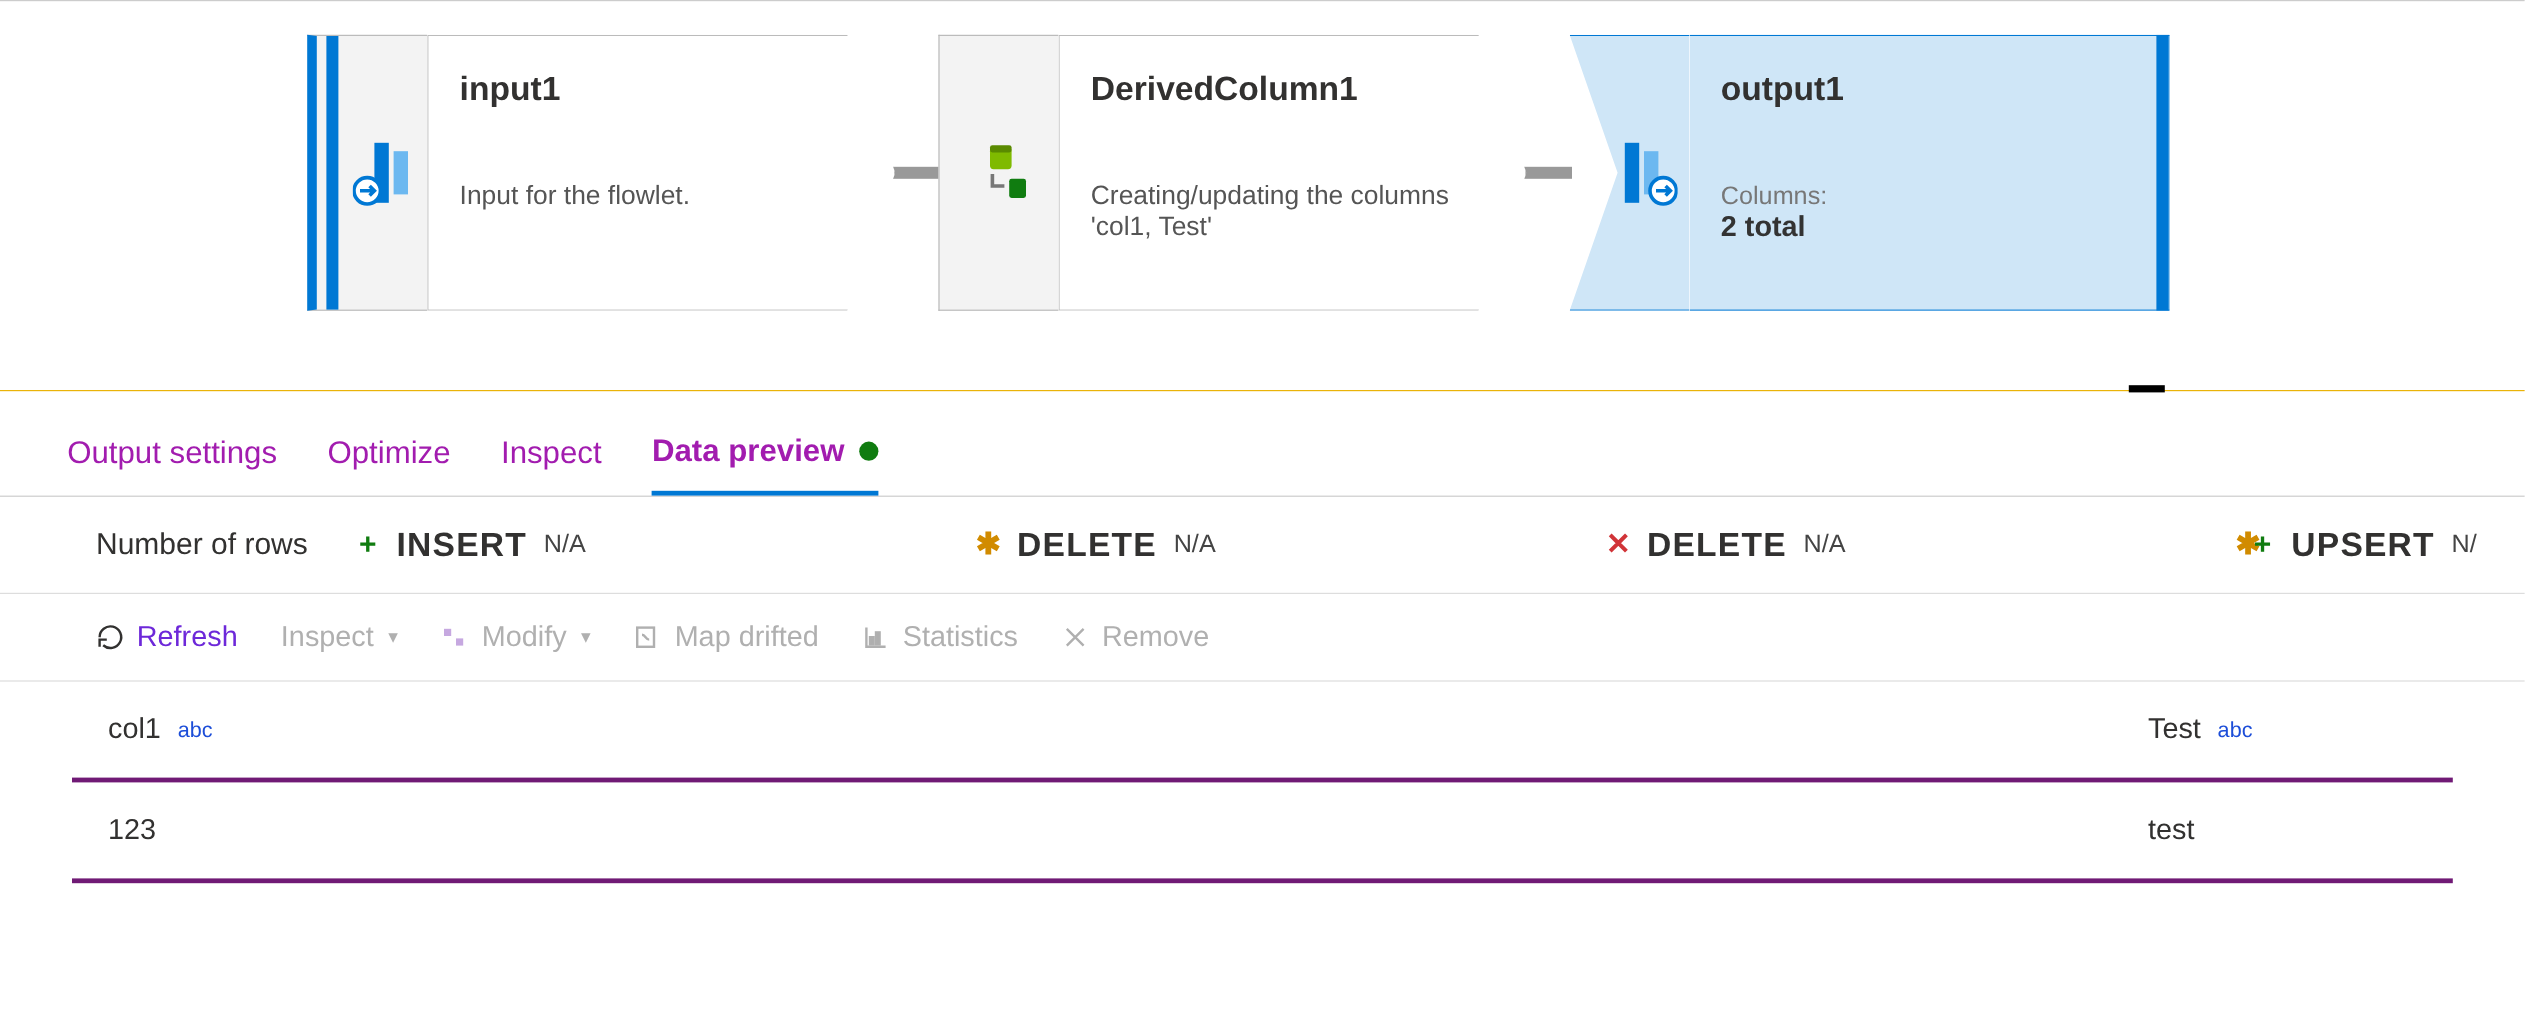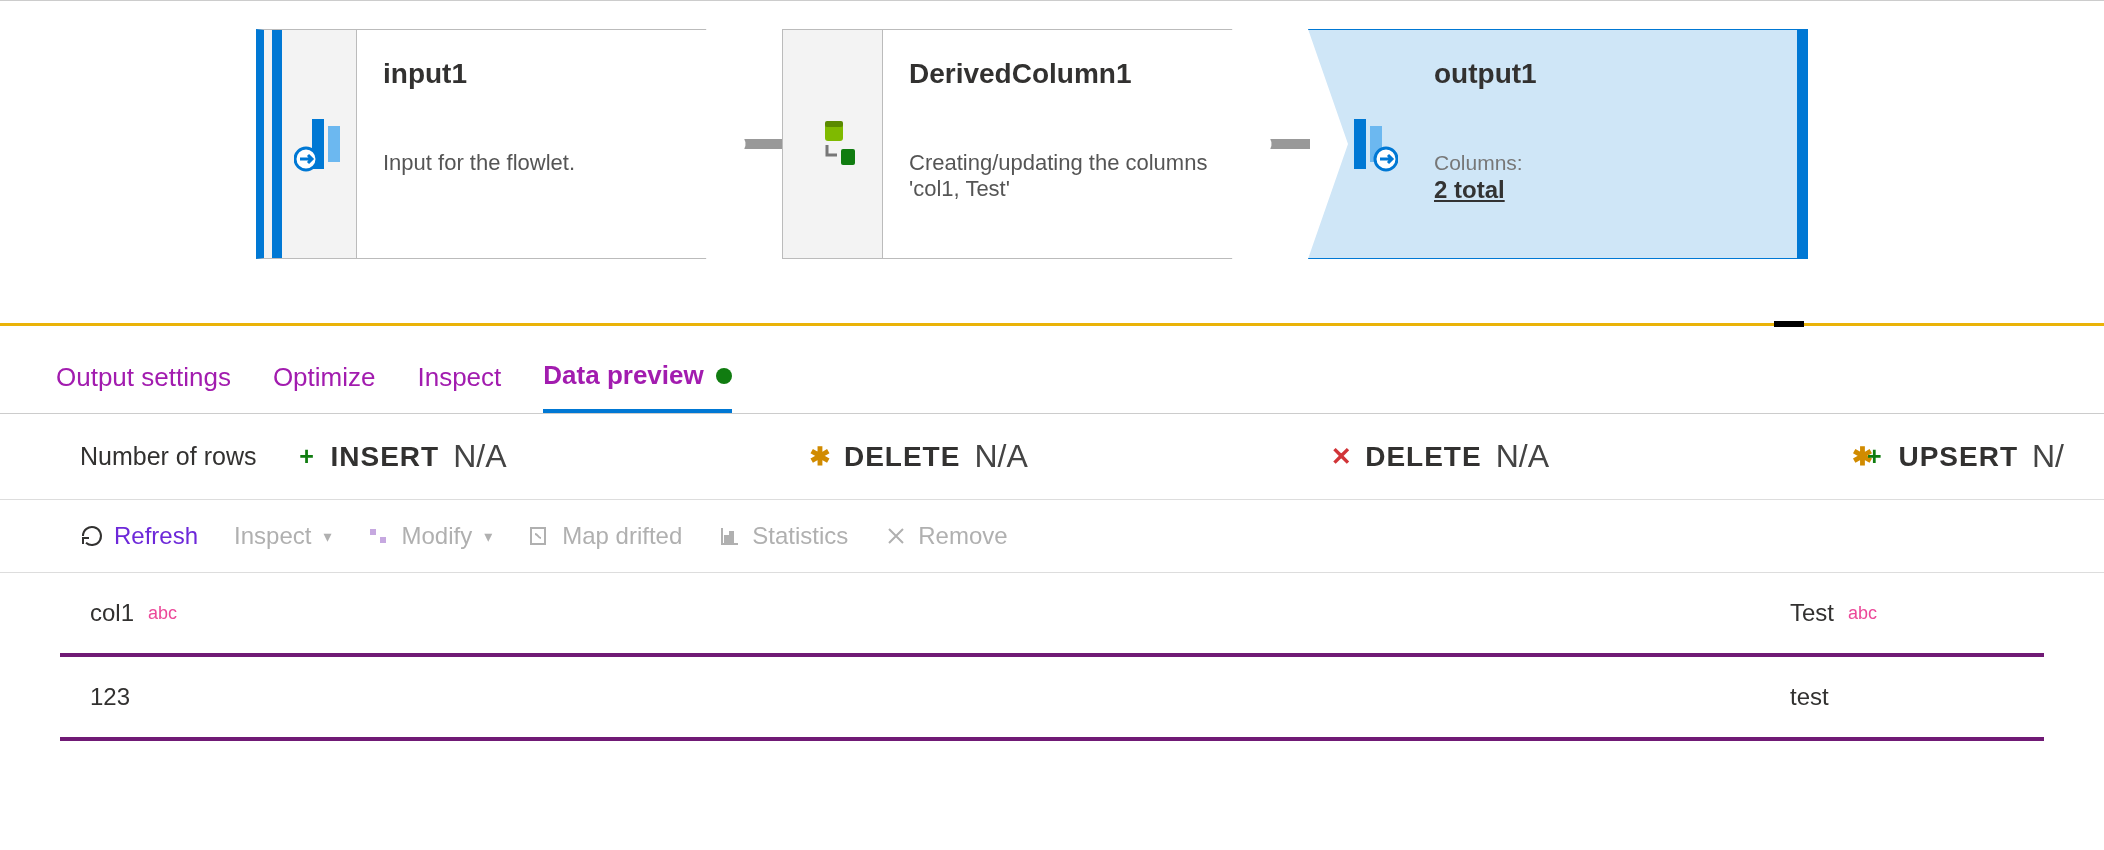--- a/index.html
+++ b/index.html
@@ -9,21 +9,21 @@
     color: #323130;
     width: 2104px;
     height: 850px;
     overflow: hidden;
   }
 
   
   .canvas {
     height: 326px;
     border-top: 1px solid #ccc;
-    border-bottom: 3px solid #eab308;
+    border-bottom: 1px solid #eab308;
     background: #fff;
     position: relative;
   }
   .flow-row {
     position: absolute;
     top: 28px;
     left: 256px;
     display: flex;
     align-items: center;
   }
@@ -83,21 +83,21 @@
   .node-title {
     font-size: 28px;
     font-weight: 600;
     margin-bottom: 60px;
   }
   .node-desc {
     font-size: 22px;
     color: #555;
   }
   .node-desc .label { color: #777; font-size: 21px; }
-  .node-desc .bold { font-weight: 600; color: #333; font-size: 24px; text-decoration: underline; }
+  .node-desc .bold { font-weight: 600; color: #333; font-size: 24px; }
   .connector {
     width: 40px;
     height: 10px;
     background: #999;
     margin: 0 -2px;
     align-self: center;
   }
   .add-btn {
     position: absolute;
     right: 6px;
@@ -151,21 +151,21 @@
     display: flex;
     align-items: center;
     gap: 40px;
     padding: 24px 80px 24px 80px;
     font-size: 25px;
     border-bottom: 1px solid #ddd;
   }
   .actions-row .spacer { flex: 1; }
   .action-group { display: flex; align-items: center; gap: 14px; }
   .action-label { font-weight: 700; letter-spacing: 1px; font-size: 28px; }
-  .action-value { font-size: 32px; color: #444; }
+  .action-value { font-size: 21px; color: #444; }
   .ico { width: 20px; height: 20px; display: inline-flex; align-items: center; justify-content: center; font-weight: 700; }
   .ico.green { color: #107c10; }
   .ico.orange { color: #d18b00; }
   .ico.red   { color: #d13438; }
 
   
   .toolbar {
     display: flex;
     align-items: center;
     gap: 36px;
@@ -197,21 +197,21 @@
     border-bottom: 4px solid #701a75;
   }
   .th, .td {
     padding: 26px 30px;
     font-size: 24px;
     display: flex;
     align-items: center;
     gap: 14px;
   }
   .th { font-weight: 400; }
-  .th .datatype { font-size: 18px; color: #ec4899; }
+  .th .datatype { font-size: 18px; color: #1d4ed8; }
   .col-a { flex: 0 0 1700px; }
   .col-b { flex: 1; }
 </style>
 </head>
 <body>
 
 <div class="canvas">
   <div class="flow-row">
 
     <div class="node-wrap">

